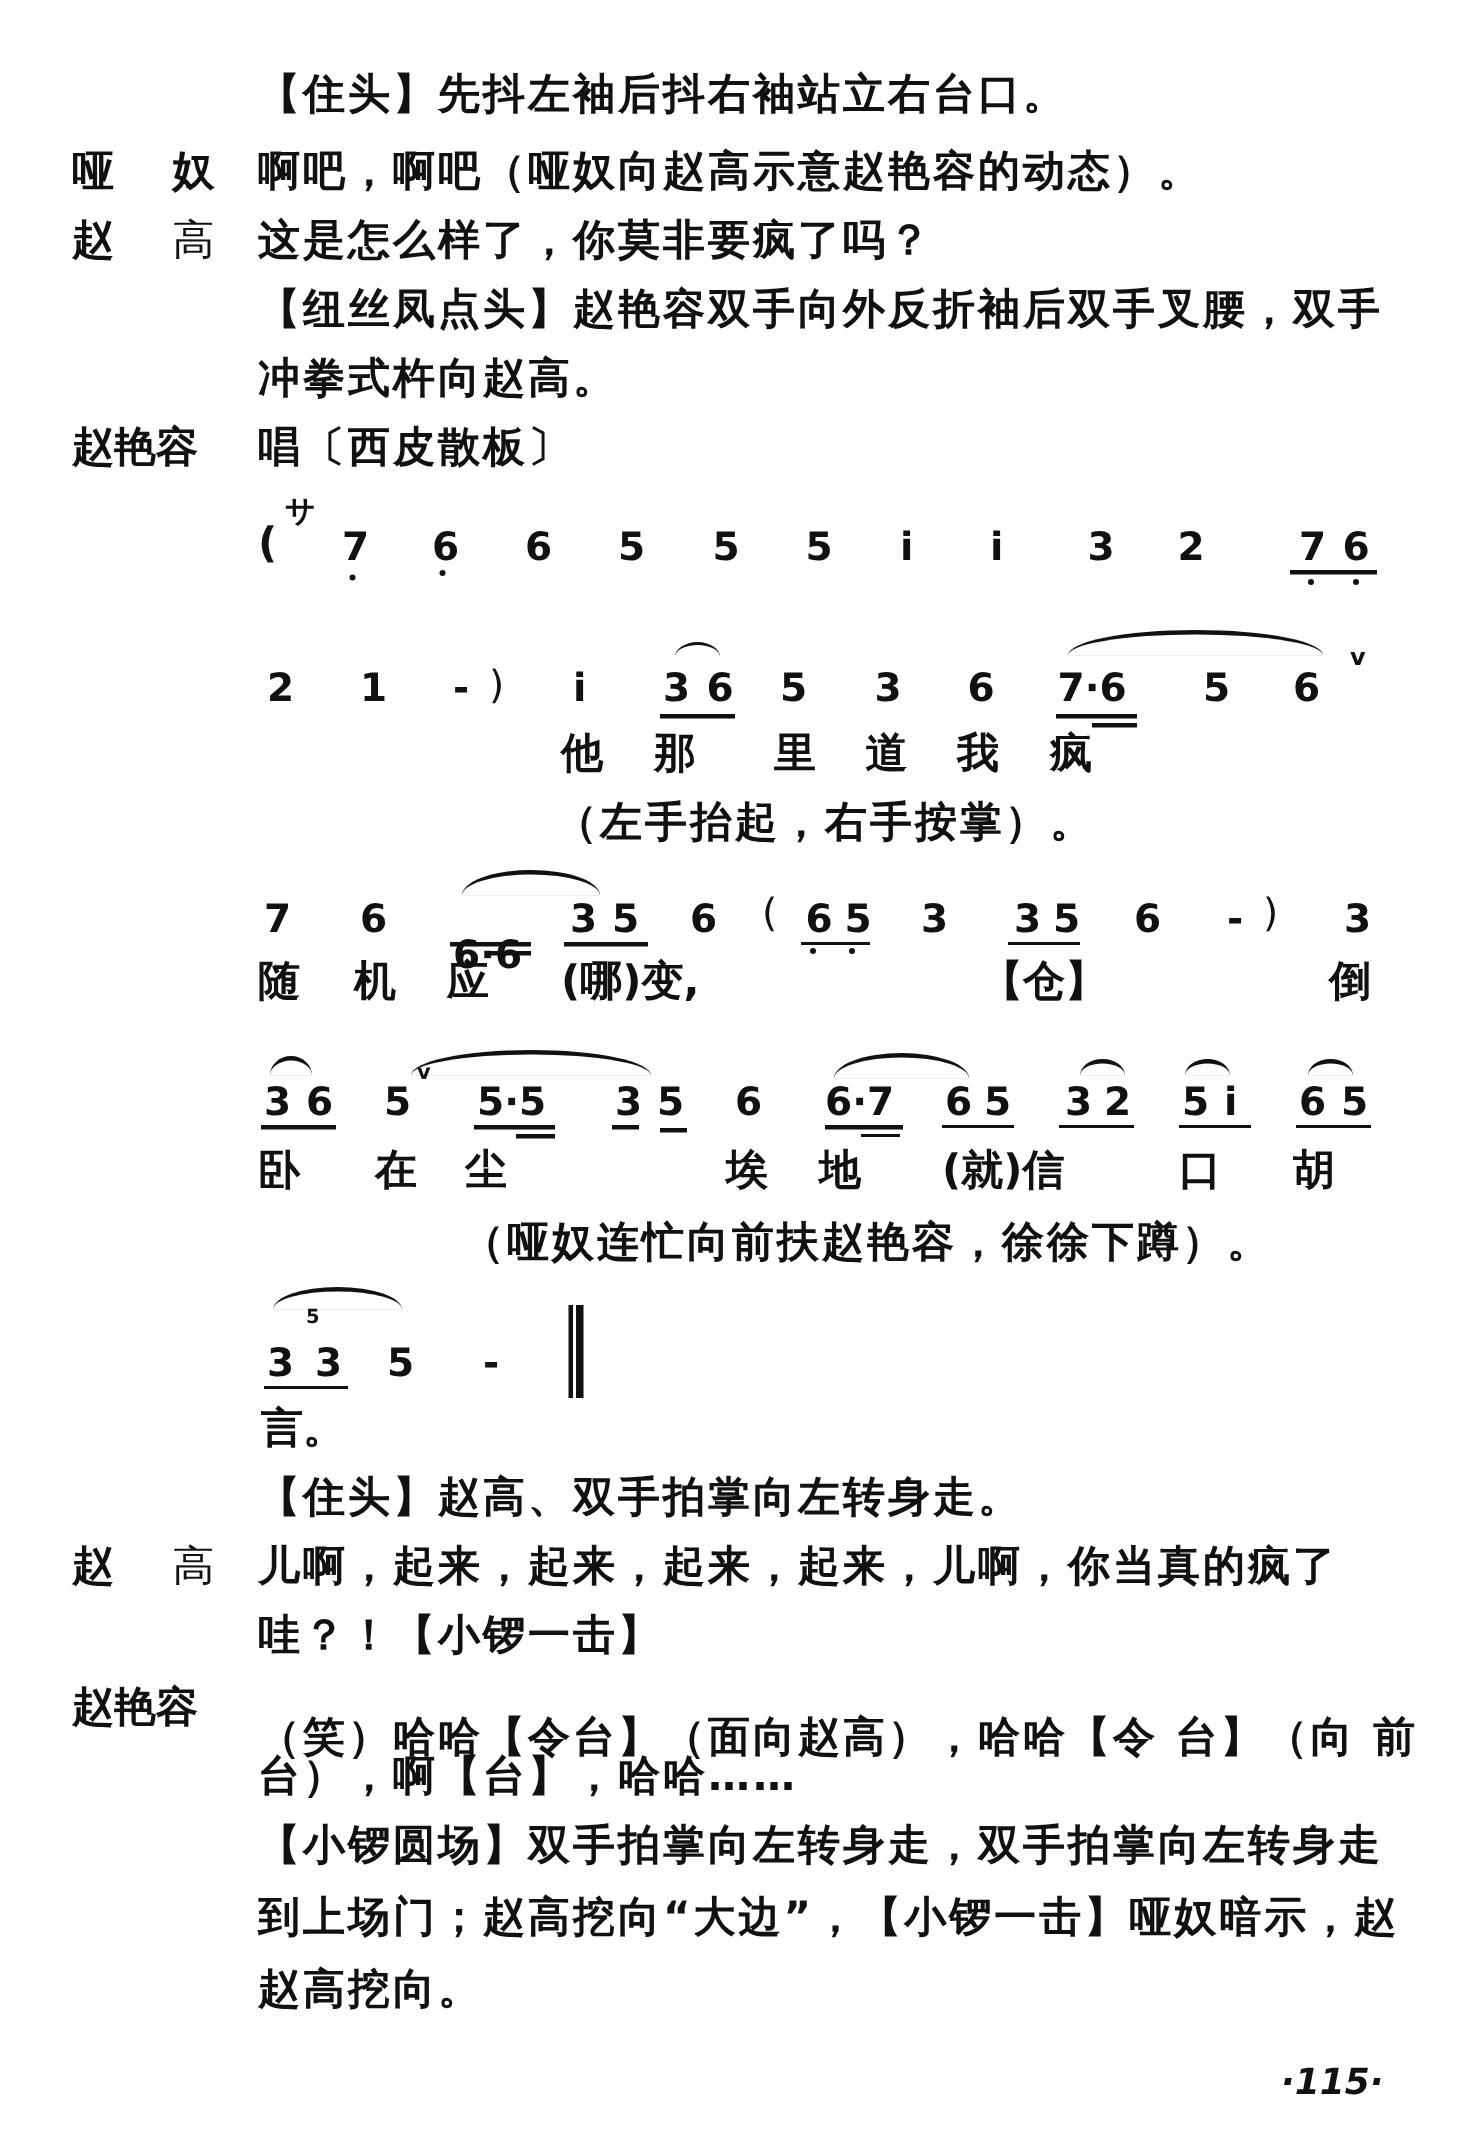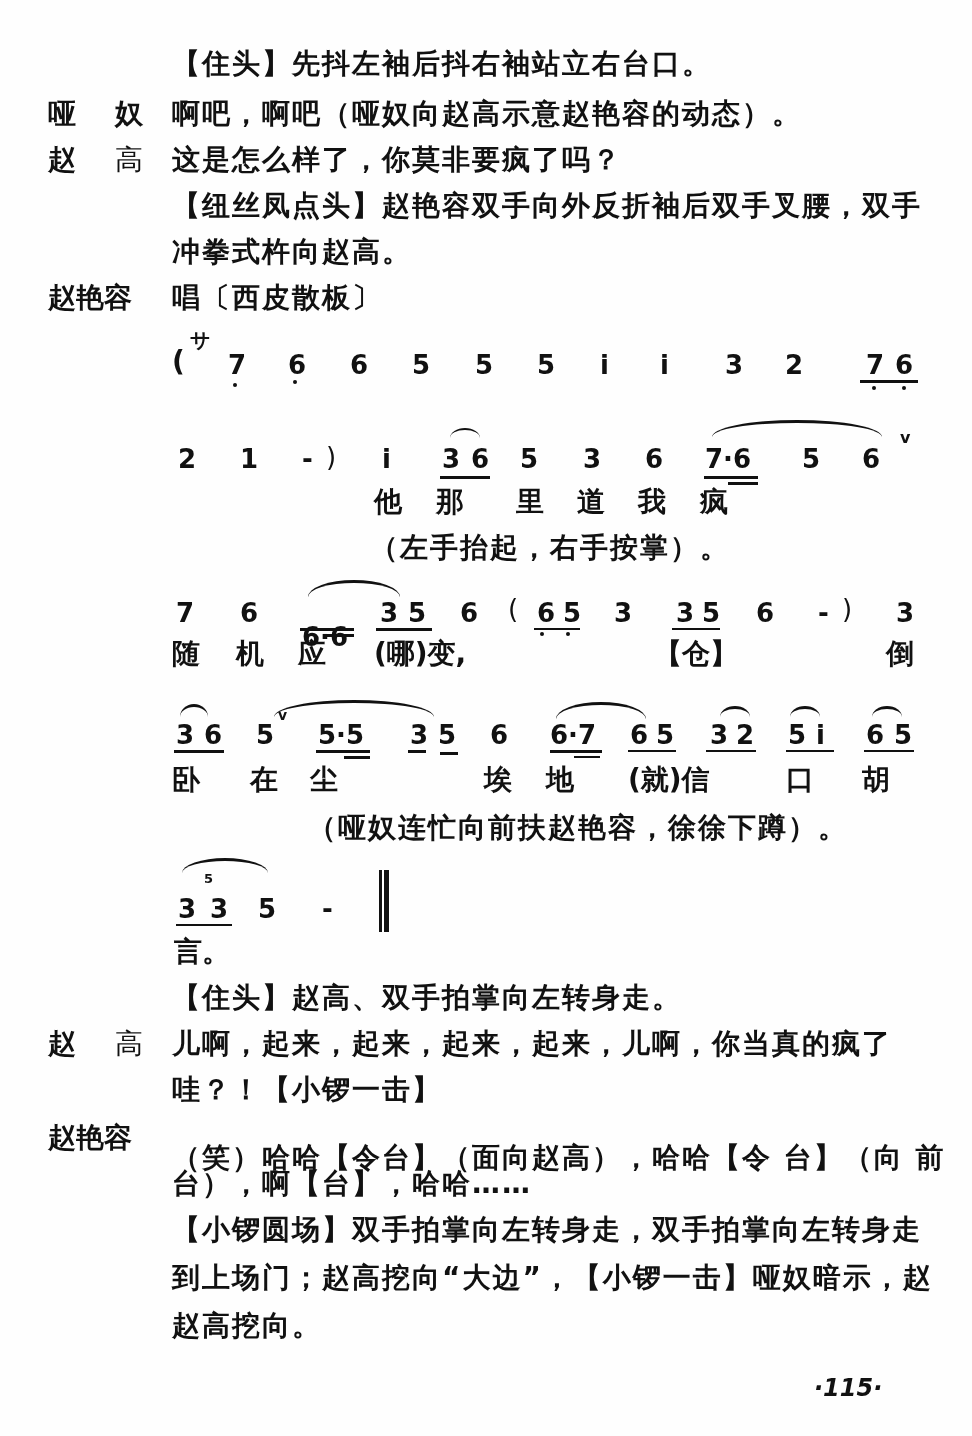--- a/index.html
+++ b/index.html
@@ -9,21 +9,21 @@
   .line { font-size:28px; font-weight:bold; letter-spacing:2px; line-height:1; }
   .spk { font-size:28px; font-weight:bold; line-height:1; }
   .spk-spread { display:flex; justify-content:space-between; width:95px; }
   .num { font-family:"DejaVu Sans", sans-serif; font-weight:bold; font-size:26px; line-height:1; text-align:center; }
   .lyr { font-size:28px; font-weight:bold; line-height:1; text-align:center; }
   .ul { position:absolute; height:3px; background:#111; }
   .ul2 { position:absolute; height:2px; background:#111; }
   .dot { position:absolute; width:4px; height:4px; border-radius:50%; background:#111; }
   .arc { position:absolute; border-top:3px solid #111; border-radius:50% 50% 0 0 / 100% 100% 0 0; height:12px; }
   .barline { position:absolute; background:#111; }
-  .pageno { font-style:italic; font-weight:bold; font-size:24px; }
+  .pageno { font-style:italic; font-weight:bold; font-size:24px;margin-left:40px; }
 </style>
 </head>
 <body>
 
 <div class="abs line" style="left:172px;top:52px;font-family:Liberation Mono, monospace;">【住头】先抖左袖后抖右袖站立右台口。</div>
 
 <div class="abs spk spk-spread" style="left:48px;top:100px;">
   <span>哑</span>
   <span>奴</span>
 </div>

